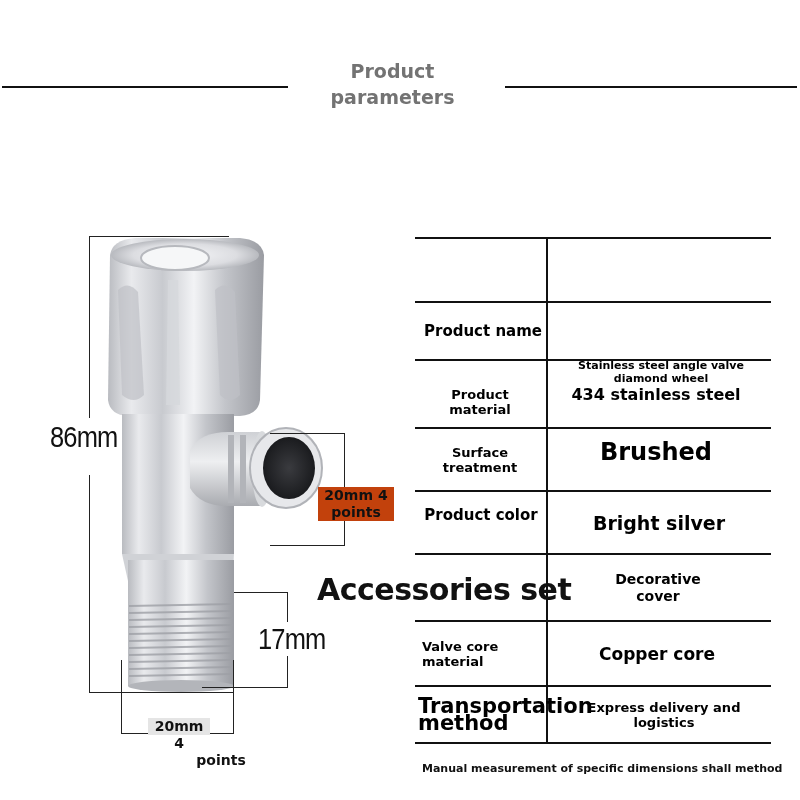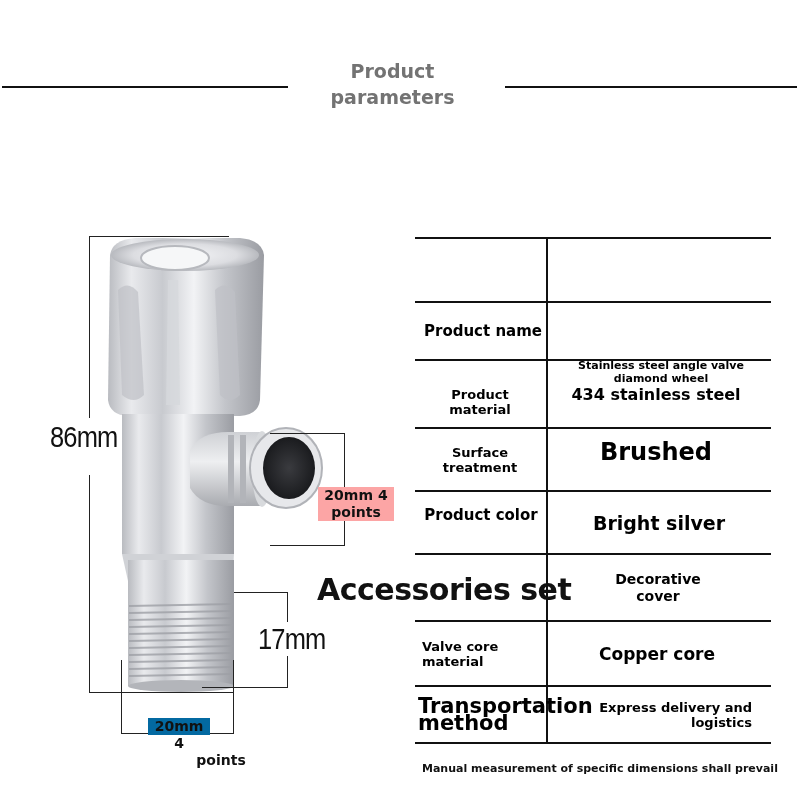--- a/index.html
+++ b/index.html
@@ -92,31 +92,31 @@
 
 <div class="thin-h" style="left:89px; top:236px; width:140px;"></div>
 <div class="thin-v" style="left:89px; top:236px; height:182px;"></div>
 <div class="thin-v" style="left:89px; top:475px; height:218px;"></div>
 <div class="thin-h" style="left:89px; top:692px; width:144px;"></div>
 <div class="dim-big" style="left:50px; top:420px;">86mm</div>
 
 <div class="thin-h" style="left:270px; top:433px; width:75px;"></div>
 <div class="thin-v" style="left:344px; top:433px; height:113px;"></div>
 <div class="thin-h" style="left:270px; top:545px; width:75px;"></div>
-<div class="dim-bold" style="left:318px; top:487px; width:76px; background:#fca5a5;">20mm 4 points</div>
+<div class="dim-bold" style="left:318px; top:487px; width:76px; background:#c2410c;">20mm 4 points</div>
 
 <div class="thin-h" style="left:234px; top:592px; width:54px;"></div>
 <div class="thin-v" style="left:287px; top:592px; height:96px;"></div>
 <div class="thin-h" style="left:202px; top:687px; width:86px;"></div>
 <div class="dim-big" style="left:258px; top:622px; background:#fff; padding-right:4px;">17mm</div>
 
 <div class="thin-v" style="left:121px; top:660px; height:74px;"></div>
 <div class="thin-v" style="left:233px; top:660px; height:74px;"></div>
 <div class="thin-h" style="left:121px; top:733px; width:113px;"></div>
-<div class="dim-bold" style="left:148px; top:718px; width:62px; background:#0369a1;">20mm</div>
+<div class="dim-bold" style="left:148px; top:718px; width:62px; background:#e5e5e5;">20mm</div>
 <div class="dim-bold" style="left:148px; top:735px; width:62px;">4</div>
 <div class="dim-bold" style="left:148px; top:752px; width:62px;margin-left:42px;">points</div>
 
 <div>
 
   <div class="hline" style="left:415px; top:237px; width:356px; height:1.5px;"></div>
   <div class="hline" style="left:415px; top:301px; width:356px; height:1.5px;"></div>
   <div class="hline" style="left:415px; top:359px; width:356px; height:1.5px;"></div>
   <div class="hline" style="left:415px; top:427px; width:356px; height:1.5px;"></div>
   <div class="hline" style="left:415px; top:490px; width:356px; height:1.5px;"></div>
@@ -142,17 +142,17 @@
   <div class="cell" style="left:416px; top:492px; width:130px; height:45px; font-size:15px;text-align:right;">Product color</div>
   <div class="cell" style="left:548px; top:492px; width:222px; height:61px; font-size:19px;">Bright silver</div>
 
   <div class="cell" style="left:415px; top:555px; width:131px; height:65px;"></div>
   <div class="cell" style="left:600px; top:555px; width:116px; height:65px; font-size:14px; line-height:17px;">Decorative cover</div>
 
   <div class="cell left" style="left:422px; top:622px; width:110px; height:63px; font-size:13px; line-height:15px;">Valve core material</div>
   <div class="cell" style="left:548px; top:622px; width:218px; height:63px; font-size:17px;">Copper core</div>
 
   <div class="cell left" style="left:418px; top:687px; width:128px; height:55px; font-size:21px; line-height:17px;">Transportation method</div>
-  <div class="cell" style="left:576px; top:687px; width:176px; height:56px; font-size:13px; line-height:15px;text-align:right;">Express delivery and logistics</div>
+  <div class="cell" style="left:576px; top:687px; width:176px; height:56px; font-size:13px; line-height:15px;">Express delivery and logistics</div>
 </div>
 
 <div class="accessories">Accessories set</div>
-<div class="footer-note">Manual measurement of specific dimensions shall prevail</div>
+<div class="footer-note">Manual measurement of specific dimensions shall method</div>
 
 </body></html>

